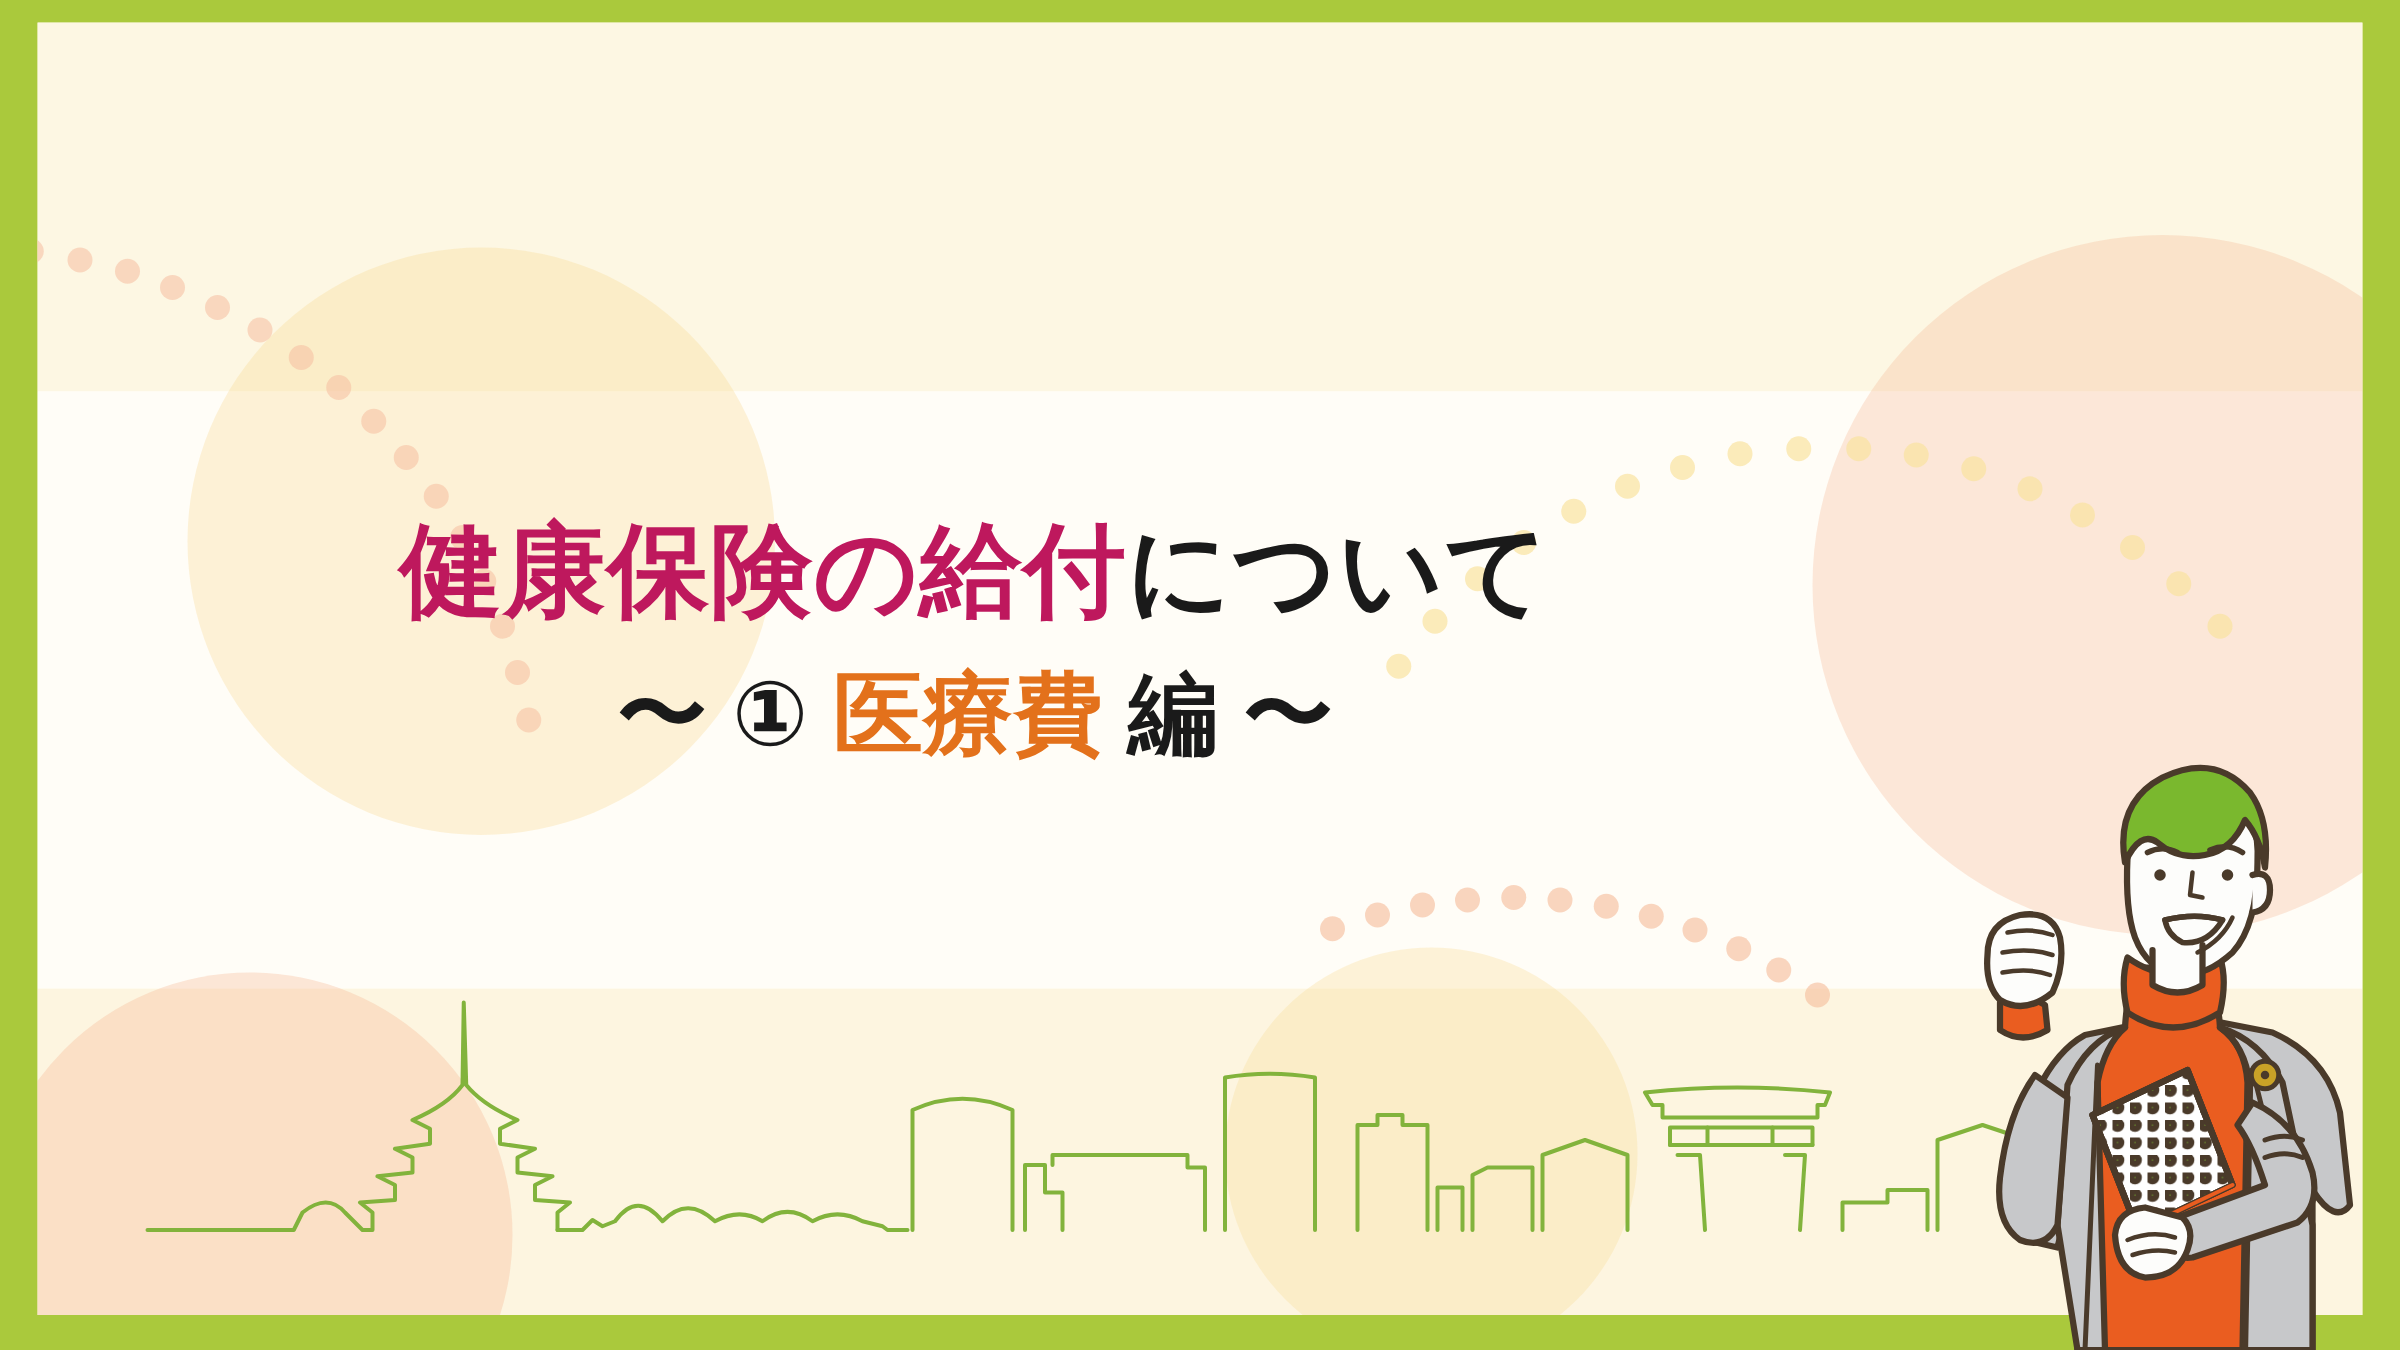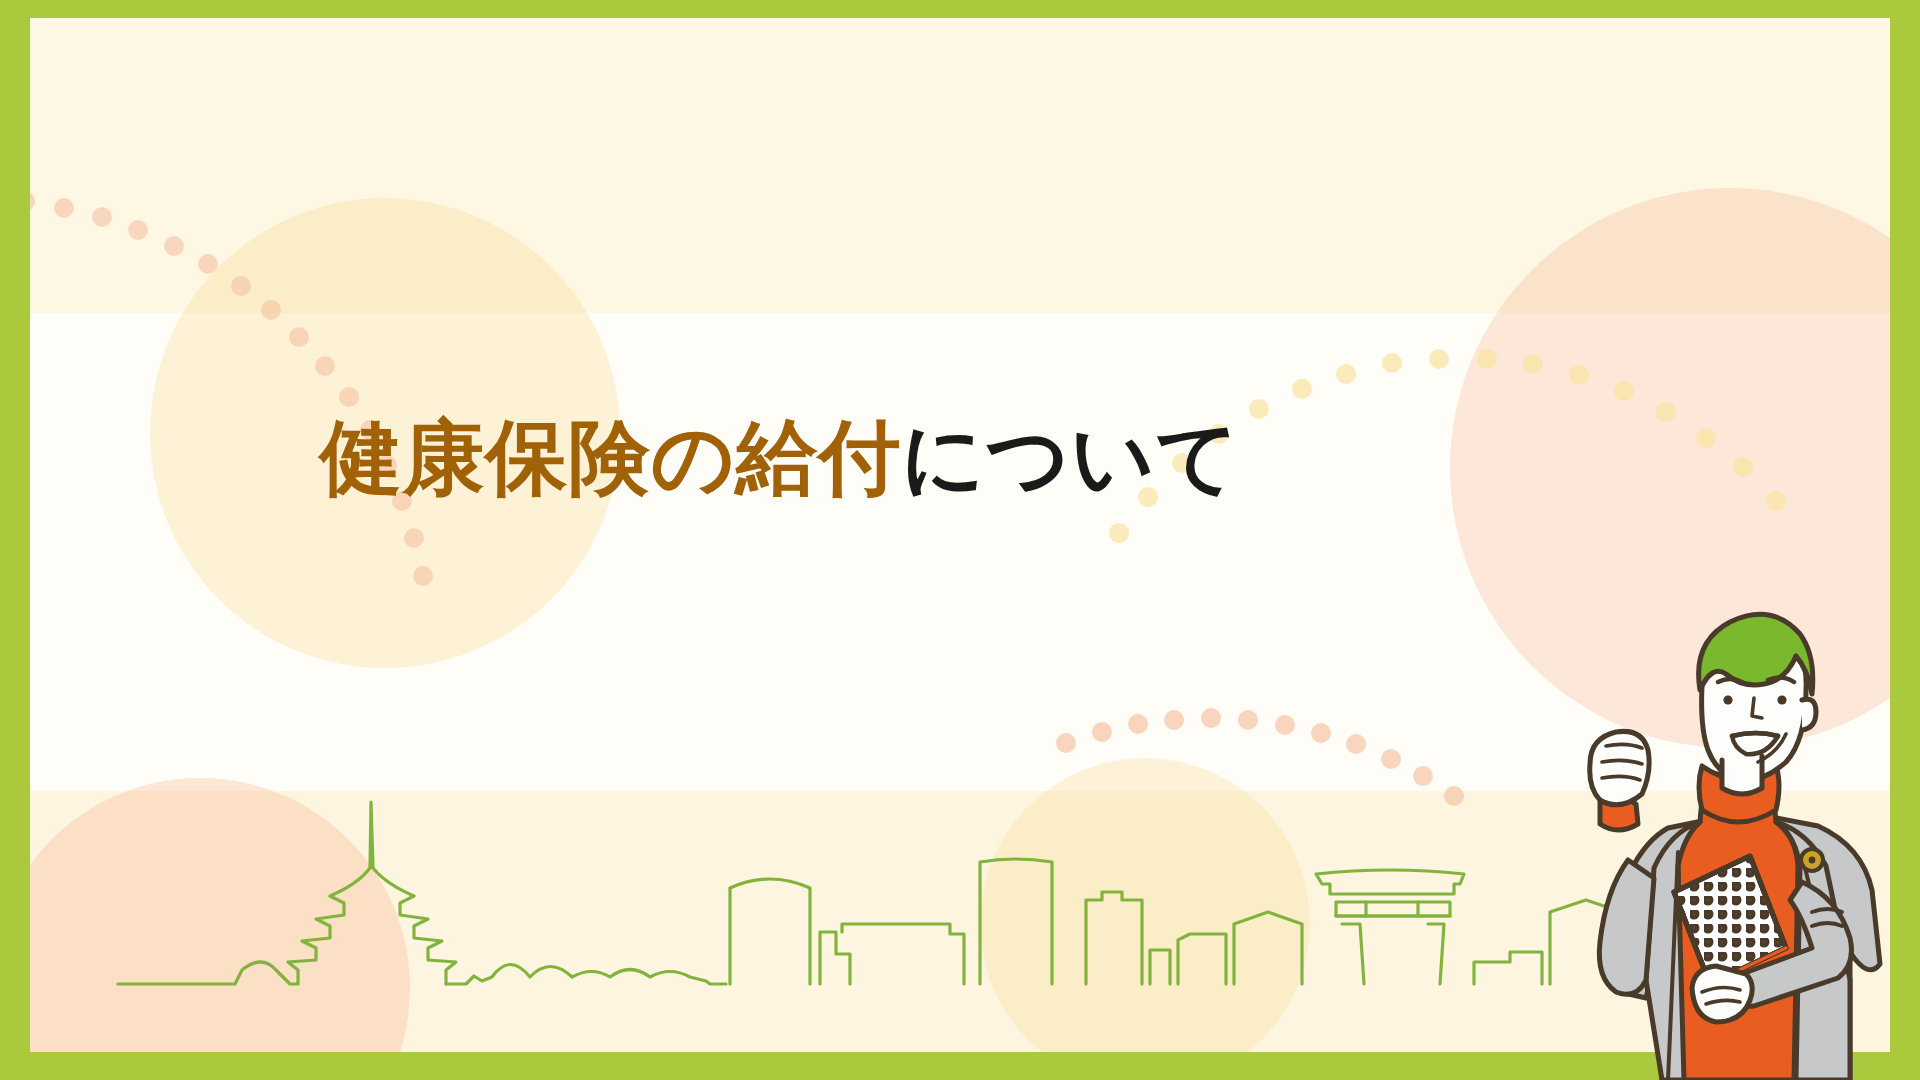--- a/index.html
+++ b/index.html
@@ -53,21 +53,21 @@
 
   
   #title-block{
     position:absolute; left:0; top:392px; width:1500px;
     text-align:center;
   }
   #main-title{
     font-size:82px; font-weight:700; line-height:1.18;
     letter-spacing:.01em; white-space:nowrap;
   }
-  .t-blue { color:#a16207;margin-top:40px; }
+  .t-blue { color:#be185d;margin-top:40px; }
   .t-black{ color:#1a1a1a; }
   #sub-title{
     margin-top:22px;
     font-size:72px; font-weight:700; line-height:1.2;
     color:#1a1a1a; white-space:nowrap;
   }
   .t-orange{ color:#e3711b; }
   .t-sub-mark{ color:#1a1a1a; }
 
   
@@ -194,20 +194,23 @@
         </g>
 
         <path d="M1752 200 L1800 200"></path>
       </svg>
     </div>
 
     <div id="title-block">
       <div id="main-title">
         <span class="t-blue">健康保険の給付</span><span class="t-black">について</span>
       </div>
+      <div id="sub-title">
+        <span class="t-sub-mark">〜 ① </span><span class="t-orange">医療費</span><span class="t-sub-mark"> 編 〜</span>
+      </div>
     </div>
 
   </div>
 
   <div id="character">
     <svg viewBox="0 0 360 520" fill="none" stroke="#4a3a2a" stroke-width="5" stroke-linejoin="round" stroke-linecap="round">
 
       <g>
         <path d="M118 268 Q96 280 80 312 L56 398 Q52 422 70 432 L96 438
                  L110 380 L112 520 L300 520 L300 392 Q318 420 330 404

